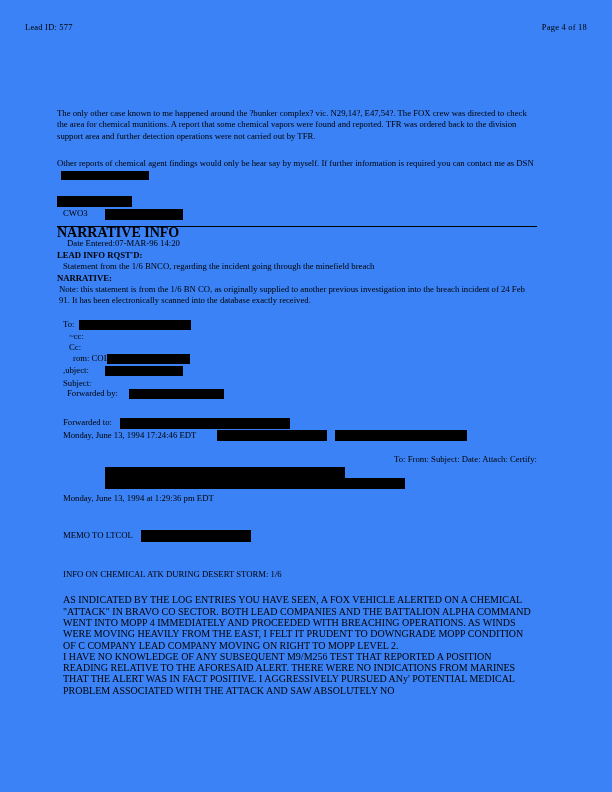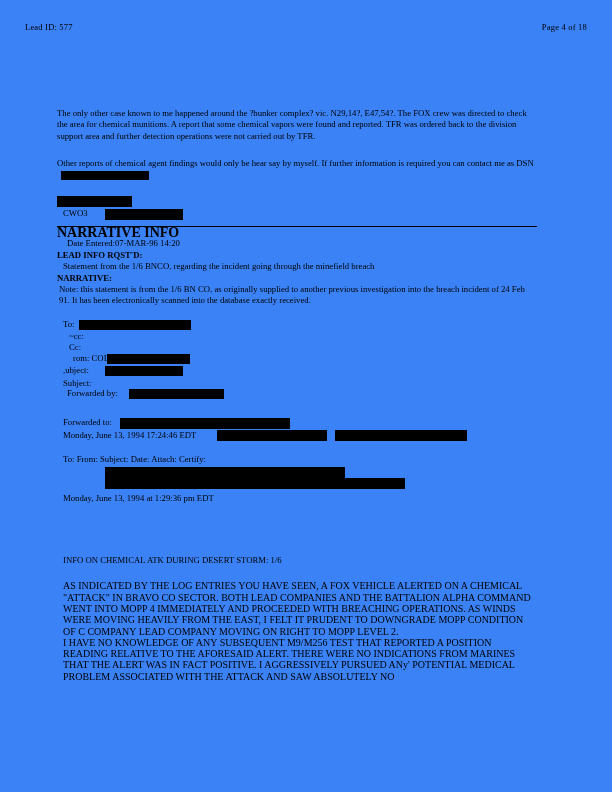--- a/index.html
+++ b/index.html
@@ -155,34 +155,38 @@
       <span class="redact-abs" style="left:63px;top:0px;width:170px;height:11px;"></span>
     </div>
     <div class="redact-row" style="height:15px;">
       <span class="lbl" style="position:absolute;left:6px;top:-1px;">Monday, June 13, 1994 17:24:46 EDT</span>
       <span class="redact-abs" style="left:160px;top:-1px;width:110px;height:11px;"></span>
       <span class="redact-abs" style="left:278px;top:-1px;width:132px;height:11px;"></span>
     </div>
 
     <div style="height:8px;"></div>
 
-    <div class="lbl" style="padding-left:6px;">To: From: Subject: Date: Attach: Certify:</div>
+    <div class="lbl" style="padding-left:6px;text-align:right;">To: From: Subject: Date: Attach: Certify:</div>
     <div class="redact-row" style="height:12px;">
       <span class="redact-abs" style="left:48px;top:1px;width:240px;height:11px;"></span>
     </div>
     <div class="redact-row" style="height:12px;">
       <span class="redact-abs" style="left:48px;top:0px;width:300px;height:11px;"></span>
     </div>
 
     <div style="height:3px;"></div>
 
     <div class="lbl" style="padding-left:6px;">Monday, June 13, 1994 at 1:29:36 pm EDT</div>
 
     <div style="height:27px;"></div>
 
+    <div class="redact-row" style="height:14px;">
+      <span class="lbl" style="position:absolute;left:6px;top:-1px;">MEMO TO LTCOL</span>
+      <span class="redact-abs" style="left:84px;top:-1px;width:110px;height:12px;"></span>
+    </div>
 
     <div style="height:24px;"></div>
 
     <div class="lbl" style="padding-left:6px;">INFO ON CHEMICAL ATK DURING DESERT STORM: 1/6</div>
 
     <div style="height:14px;"></div>
 
     <p class="caps-block" style="margin:0;padding-left:6px;">AS INDICATED BY THE LOG ENTRIES YOU HAVE SEEN, A FOX VEHICLE ALERTED ON A CHEMICAL "ATTACK" IN BRAVO CO SECTOR. BOTH LEAD COMPANIES AND THE BATTALION ALPHA COMMAND WENT INTO MOPP 4 IMMEDIATELY AND PROCEEDED WITH BREACHING OPERATIONS. AS WINDS WERE MOVING HEAVILY FROM THE EAST, I FELT IT PRUDENT TO DOWNGRADE MOPP CONDITION OF C COMPANY  LEAD COMPANY MOVING ON RIGHT  TO MOPP LEVEL 2.</p>
     <p class="caps-block" style="margin:0;padding-left:6px;">I HAVE NO KNOWLEDGE OF ANY SUBSEQUENT M9/M256 TEST THAT REPORTED A POSITION READING RELATIVE TO THE AFORESAID ALERT. THERE WERE NO INDICATIONS FROM MARINES THAT THE ALERT WAS IN FACT POSITIVE. I AGGRESSIVELY PURSUED ANy' POTENTIAL MEDICAL PROBLEM ASSOCIATED WITH THE ATTACK AND SAW ABSOLUTELY NO</p>
 

